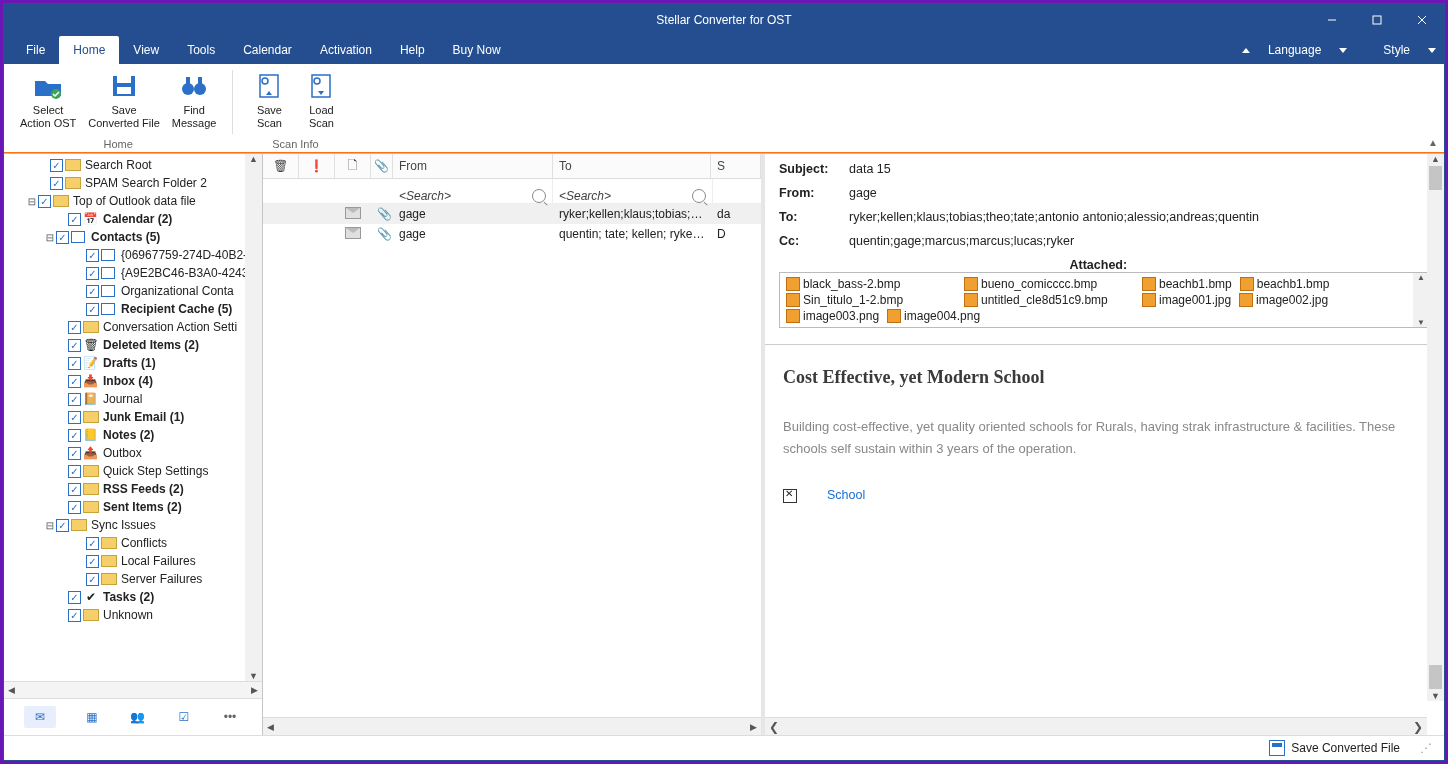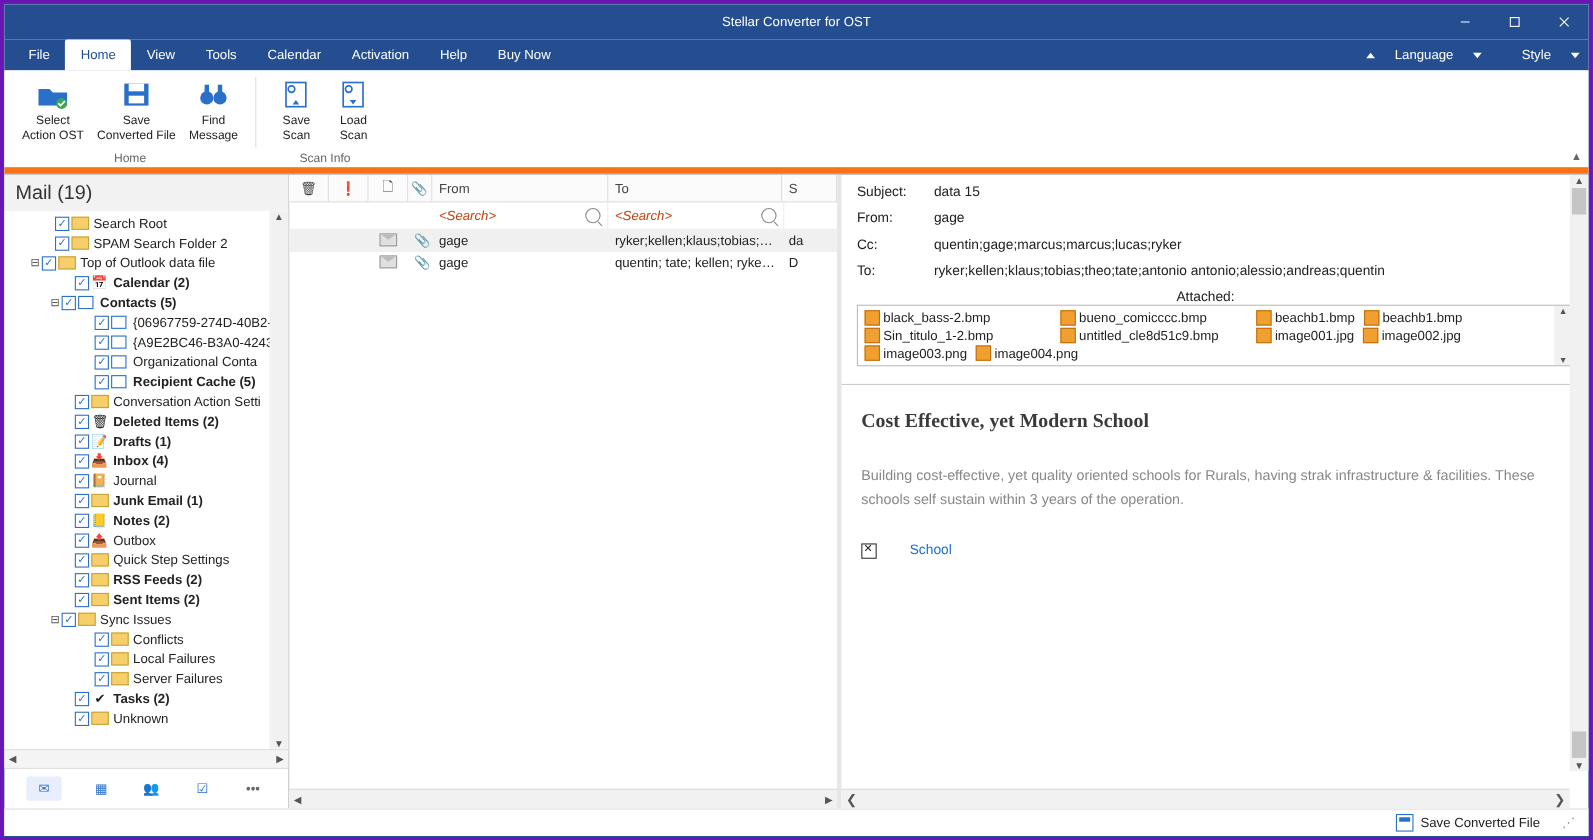--- a/index.html
+++ b/index.html
@@ -9,21 +9,21 @@
 .title-controls { position:absolute; right:0; top:0; height:32px; display:flex; }
 .title-controls div { width:45px; display:flex; align-items:center; justify-content:center; color:#fff; }
 .menubar { height:28px; background:#244e8f; color:#fff; display:flex; align-items:stretch; padding:0 8px; position:relative; }
 .menubar .mitem { padding:0 14px; display:flex; align-items:center; font-size:12px; }
 .menubar .mitem.active { background:#fff; color:#244e8f; border-radius:2px 2px 0 0; }
 .menubar .right { margin-left:auto; display:flex; align-items:center; gap:12px; }
 .menubar .right .mlabel{ padding:0 6px;}
 .caret { display:inline-block; width:0; height:0; border-left:4px solid transparent; border-right:4px solid transparent; }
 .caret.up { border-bottom:5px solid currentColor; }
 .caret.down { border-top:5px solid currentColor; }
-.ribbon { height:88px; background:#fff; border-bottom:6px solid #f97316; display:flex; position:relative; }
+.ribbon { height:88px; background:#fff; border-bottom:1px solid #f97316; display:flex; position:relative; }
 .ribbon-group { display:flex; flex-direction:column; padding:4px 12px 16px; position:relative; }
 .ribbon-group .btns { display:flex; gap:4px; }
 .ribbon-btn { display:flex; flex-direction:column; align-items:center; justify-content:flex-start; min-width:40px; padding:2px 4px; text-align:center; font-size:11px; line-height:13px; cursor:default; }
 .ribbon-btn .icon { width:32px; height:32px; display:flex; align-items:center; justify-content:center; margin-bottom:2px;}
 .ribbon-group .grp-label { position:absolute; bottom:2px; left:0; right:0; text-align:center; font-size:11px; color:#666; }
 .ribbon-sep { width:1px; background:#ddd; margin:6px 0 18px; }
 .ribbon-collapse { position:absolute; right:6px; bottom:4px; font-size:10px; color:#666;}
 .content { flex:1; display:flex; min-height:0; border-top:1px solid #bbb; }
 .left-panel { width:258px; display:flex; flex-direction:column; border-right:1px solid #c5c5c5; min-height:0; }
 .panel-title { padding:6px 10px; font-size:18px; color:#333; background:#f2f2f2;}
@@ -42,37 +42,37 @@
 .left-bottom { height:16px; background:#f4f4f4; border-top:1px solid #ddd; display:flex; justify-content:space-between; align-items:center; padding:0 4px; font-size:9px; color:#555;}
 .nav-icons { height:36px; border-top:1px solid #ddd; display:flex; align-items:center; gap:26px; padding:0 20px; }
 .nav-icons .ni { width:20px; height:18px; display:flex; align-items:center; justify-content:center; color:#2a6fc8; }
 .mid-panel { width:498px; display:flex; flex-direction:column; border-right:4px solid #e6e6e6; min-height:0;}
 .list-header { height:24px; background:#fbfbfb; border-bottom:1px solid #ddd; display:flex; align-items:stretch; font-size:12px; color:#444;}
 .list-header div { border-right:1px solid #e0e0e0; display:flex; align-items:center; padding:0 6px; box-sizing:border-box;}
 .col-del{width:36px;justify-content:center;} .col-flag{width:36px;justify-content:center;} .col-env{width:36px;justify-content:center;} .col-clip{width:22px;justify-content:center;}
 .col-from{width:160px;} .col-to{width:158px;} .col-subj{flex:1; border-right:none;}
 .search-row { height:24px; display:flex; align-items:stretch; border-bottom:1px solid #eee;}
 .search-row .sp { width:130px;}
-.search-row .sbox { position:relative; width:160px; display:flex; align-items:center; padding:0 6px; color:#c2410c; font-style:italic; border-right:1px solid #eee; box-sizing:border-box;}
+.search-row .sbox { position:relative; width:160px; display:flex; align-items:flex-end; padding:0 6px; color:#404040; font-style:italic; border-right:1px solid #eee; box-sizing:border-box;}
 .search-row .sbox::before{ content:''; }
 .search-row .sbox .mag { position:absolute; right:6px; width:14px; height:14px; border:1px solid #888; border-radius:50%; box-sizing:border-box;}
 .search-row .sbox .mag::after{content:''; position:absolute; width:5px; height:1px; background:#888; bottom:-2px; right:-3px; transform:rotate(45deg);}
 .mail-row { height:20px; display:flex; align-items:center; font-size:12px; }
 .mail-row.sel { background:#f0f0f0;}
 .mail-row > div { padding:0 6px; box-sizing:border-box; overflow:hidden; text-overflow:ellipsis; white-space:nowrap;}
 .mail-row .c1{width:36px;} .mail-row .c2{width:36px;} .mail-row .c3{width:36px; text-align:center;} .mail-row .c4{width:22px; text-align:center;}
 .mail-row .c5{width:160px;} .mail-row .c6{width:158px;} .mail-row .c7{flex:1;}
 .env-ico { display:inline-block; width:14px; height:10px; background:#e0e0e0; border:1px solid #999; position:relative;}
 .env-ico::after{content:''; position:absolute; left:0; right:0; top:0; height:0; border-left:7px solid transparent; border-right:7px solid transparent; border-top:5px solid #bbb;}
 .clip-ico{ font-size:12px;}
 .mid-scroll { height:17px; background:#f1f1f1; border-top:1px solid #ddd; display:flex; align-items:center; justify-content:space-between; padding:0 4px; font-size:9px; color:#555;}
 .right-panel { flex:1; display:flex; flex-direction:column; min-height:0; position:relative;}
 .hdr-block { padding:8px 14px 6px; border-bottom:1px solid #ccc; position:relative;}
 .hdr-row { display:flex; margin-bottom:10px; font-size:12.5px;}
-.hdr-row .k { width:70px; font-weight:normal; }
+.hdr-row .k { width:70px; font-weight:bold; }
 .hdr-row .v { flex:1; }
 .attach-box { border:1px solid #bbb; padding:4px 6px; display:flex; flex-wrap:wrap; gap:2px 8px; max-height:58px; overflow:hidden; position:relative;}
 .att { display:flex; align-items:center; gap:3px; font-size:12px; min-width:170px;}
 .att .ai{ width:12px; height:12px; background:#f0a030; border:1px solid #c07010; }
 .attach-sb { position:absolute; right:0; top:0; bottom:0; width:16px; background:#f1f1f1; display:flex; flex-direction:column; justify-content:space-between; align-items:center; font-size:8px; color:#555;}
 .preview { flex:1; overflow:auto; padding:22px 18px; position:relative;}
 .preview h2{ font-family: Georgia, 'Times New Roman', serif; font-weight:bold; color:#3a3a3a; font-size:18px; margin:0 0 28px;}
 .preview p { color:#888; font-size:13px; line-height:1.7; margin:0 0 28px;}
 .preview .link{ color:#1a6fd6; font-size:12.5px; margin-left:24px;}
 .preview .linkico{ display:inline-block; width:12px; height:12px; border:1px solid #333; margin-right:6px; vertical-align:middle; position:relative;}
@@ -197,21 +197,20 @@
         </div>
       </div>
       <div class="grp-label">Scan Info</div>
     </div>
     <div class="ribbon-collapse">▲</div>
   </div>
 
   <div class="content">
 
     <div class="left-panel">
-      <div class="panel-title">Mail (19)</div>
       <div class="tree-wrap">
         <div class="tree">
           <div class="node" style="padding-left:30px">
               <span class="exp"></span>
               <span class="cb">✓</span>
               <span class="fld"></span>
               <span class="lbl">Search Root</span>
             </div>
           <div class="node" style="padding-left:30px">
               <span class="exp"></span>
@@ -450,26 +449,26 @@
       <div class="hdr-block">
         <div class="hdr-row">
             <span class="k">Subject:</span>
             <span class="v">data 15</span>
           </div>
         <div class="hdr-row">
             <span class="k">From:</span>
             <span class="v">gage</span>
           </div>
         <div class="hdr-row">
+            <span class="k">To:</span>
+            <span class="v">ryker;kellen;klaus;tobias;theo;tate;antonio antonio;alessio;andreas;quentin</span>
+          </div>
+        <div class="hdr-row">
             <span class="k">Cc:</span>
             <span class="v">quentin;gage;marcus;marcus;lucas;ryker</span>
-          </div>
-        <div class="hdr-row">
-            <span class="k">To:</span>
-            <span class="v">ryker;kellen;klaus;tobias;theo;tate;antonio antonio;alessio;andreas;quentin</span>
           </div>
         <div class="hdr-row" style="align-items:center;flex-direction:column;">
           <span class="k">Attached:</span>
           <div class="attach-box v">
             <div class="att">
                 <span class="ai"></span>
                 <span>black_bass-2.bmp</span>
               </div>
             <div class="att">
                 <span class="ai"></span>

